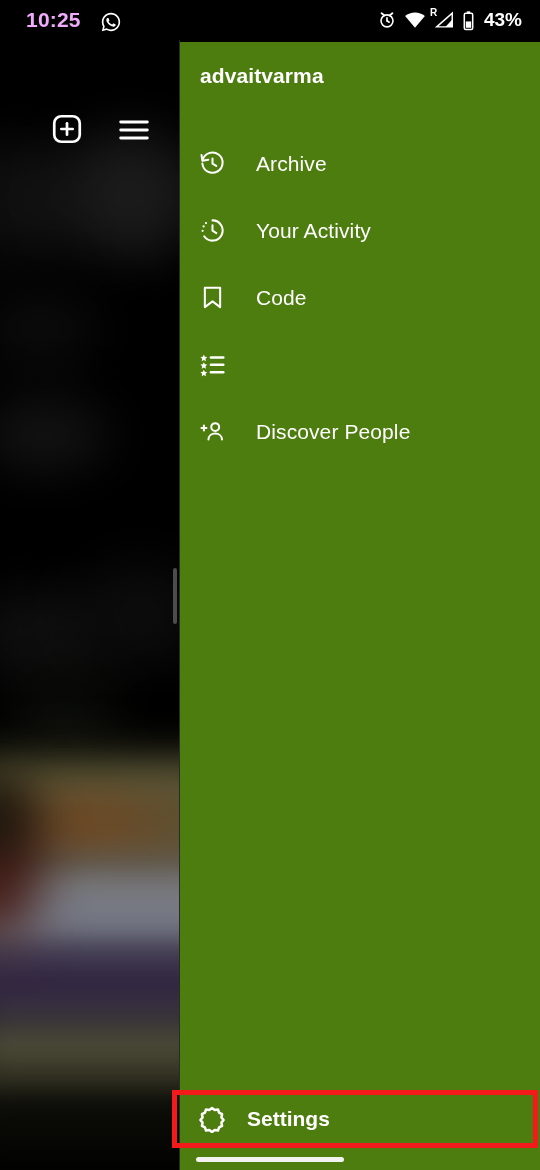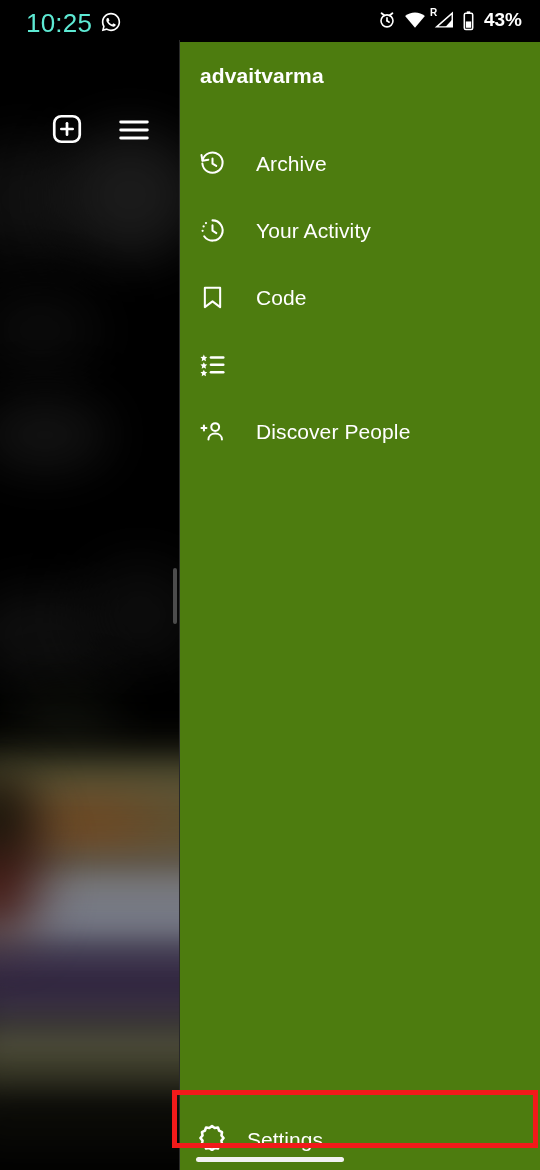--- a/index.html
+++ b/index.html
@@ -66,23 +66,23 @@
   
   #status-bar {
     position: absolute;
     left: 0; top: 0;
     width: 540px; height: 42px;
     z-index: 30;
   }
   #status-time {
     position: absolute;
     left: 26px; top: 8px;
-    font-size: 26px;
-    font-weight: normal;
-    color: #5eead4;
+    font-size: 21px;
+    font-weight: bold;
+    color: #f0abfc;
     letter-spacing: 0.2px;
   }
   #status-left-icons {
     position: absolute;
     left: 100px; top: 11px;
   }
   #status-right {
     position: absolute;
     right: 18px; top: 9px;
     display: flex;
@@ -161,24 +161,25 @@
   }
 
   
   #settings-row {
     position: absolute;
     left: 0;
     top: 1044px;
     width: 360px;
     height: 66px;
     display: flex;
-    align-items: flex-end;
+    align-items: center;
     padding-left: 17px;
     box-sizing: border-box;
     cursor: pointer;
+    font-weight: bold;
   }
   #settings-label {
     margin-left: 20px;
     font-size: 21px;
     color: #ffffff;
   }
 
   
   #highlight-box {
     position: absolute;

